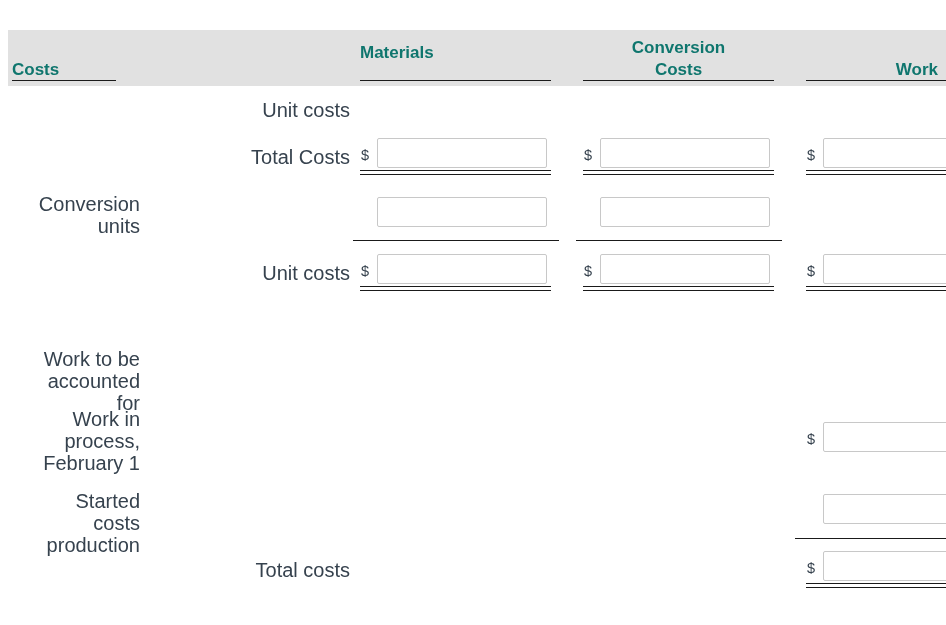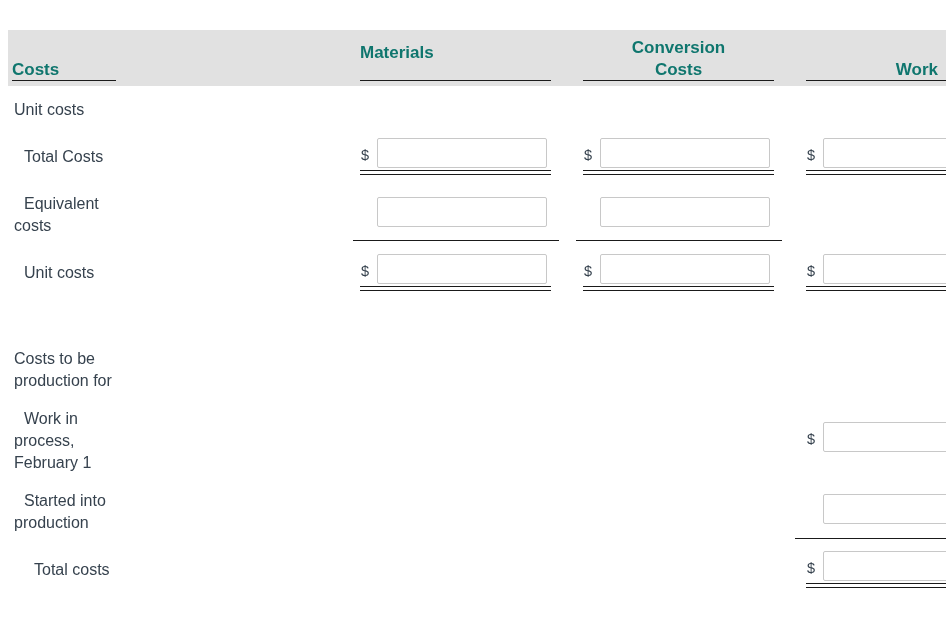--- a/index.html
+++ b/index.html
@@ -53,25 +53,26 @@
     border-top: 1px solid #1a1a1a;
   }
   .hr-costs     { left: 12px;  width: 104px; }
   .hr-materials { left: 360px; width: 191px; }
   .hr-conv      { left: 583px; width: 191px; }
   .hr-total     { left: 806px; width: 140px; }
 
   
   .row-label {
     position: absolute;
-    left: 14px;
+    left: 20px;
     width: 330px;
-    font-size: 16px;
+    font-size: 20px;
     line-height: 22px;
     color: #36424e;
+    text-align: right;
   }
   .row-label.ind1 { text-indent: 10px; }
   .row-label.ind2 { text-indent: 20px; }
   .row-label.narrow { width: 120px; }
 
   
   .dollar {
     position: absolute;
     font-size: 14.5px;
     color: #36424e;
@@ -133,21 +134,21 @@
   <div class="dollar" style="left:584px; top:146px;">$</div>
   <input class="cell-input" style="left: 600px; top: 138px; width: 170px;" placeholder="">
 
   <div class="dollar" style="left:807px; top:146px;">$</div>
   <input class="cell-input" style="left: 823px; top: 138px; width: 170px;" placeholder="">
 
   <div class="rule-double" style="left:360px; top:170px; width:191px;"></div>
   <div class="rule-double" style="left:583px; top:170px; width:191px;"></div>
   <div class="rule-double" style="left:806px; top:170px; width:140px;"></div>
 
-  <div class="row-label ind1 narrow" style="top:193px;">Equivalent costs</div>
+  <div class="row-label ind1 narrow" style="top:193px;">Conversion units</div>
 
   <input class="cell-input" style="left: 377px; top: 197px; width: 170px;" placeholder="">
   <input class="cell-input" style="left: 600px; top: 197px; width: 170px;" placeholder="">
 
   <div class="rule-single" style="left:353px; top:240px; width:206px;"></div>
   <div class="rule-single" style="left:576px; top:240px; width:206px;"></div>
 
   <div class="row-label ind1" style="top:262px;">Unit costs</div>
 
   <div class="dollar" style="left:361px; top:262px;">$</div>
@@ -156,28 +157,28 @@
   <div class="dollar" style="left:584px; top:262px;">$</div>
   <input class="cell-input" style="left: 600px; top: 254px; width: 170px;" placeholder="">
 
   <div class="dollar" style="left:807px; top:262px;">$</div>
   <input class="cell-input" style="left: 823px; top: 254px; width: 170px;" placeholder="">
 
   <div class="rule-double" style="left:360px; top:286px; width:191px;"></div>
   <div class="rule-double" style="left:583px; top:286px; width:191px;"></div>
   <div class="rule-double" style="left:806px; top:286px; width:140px;"></div>
 
-  <div class="row-label narrow" style="top:348px;">Costs to be production for</div>
+  <div class="row-label narrow" style="top:348px;">Work to be accounted for</div>
 
   <div class="row-label ind1 narrow" style="top:408px;">Work in process, February 1</div>
 
   <div class="dollar" style="left:807px; top:430px;">$</div>
   <input class="cell-input" style="left: 823px; top: 422px; width: 170px;" placeholder="">
 
-  <div class="row-label ind1 narrow" style="top:490px;">Started into production</div>
+  <div class="row-label ind1 narrow" style="top:490px;">Started costs production</div>
 
   <input class="cell-input" style="left: 823px; top: 494px; width: 170px;" placeholder="">
 
   <div class="rule-single" style="left:795px; top:538px; width:151px;"></div>
 
   <div class="row-label ind2" style="top:559px;">Total costs</div>
 
   <div class="dollar" style="left:807px; top:559px;">$</div>
   <input class="cell-input" style="left: 823px; top: 551px; width: 170px;" placeholder="">
 

